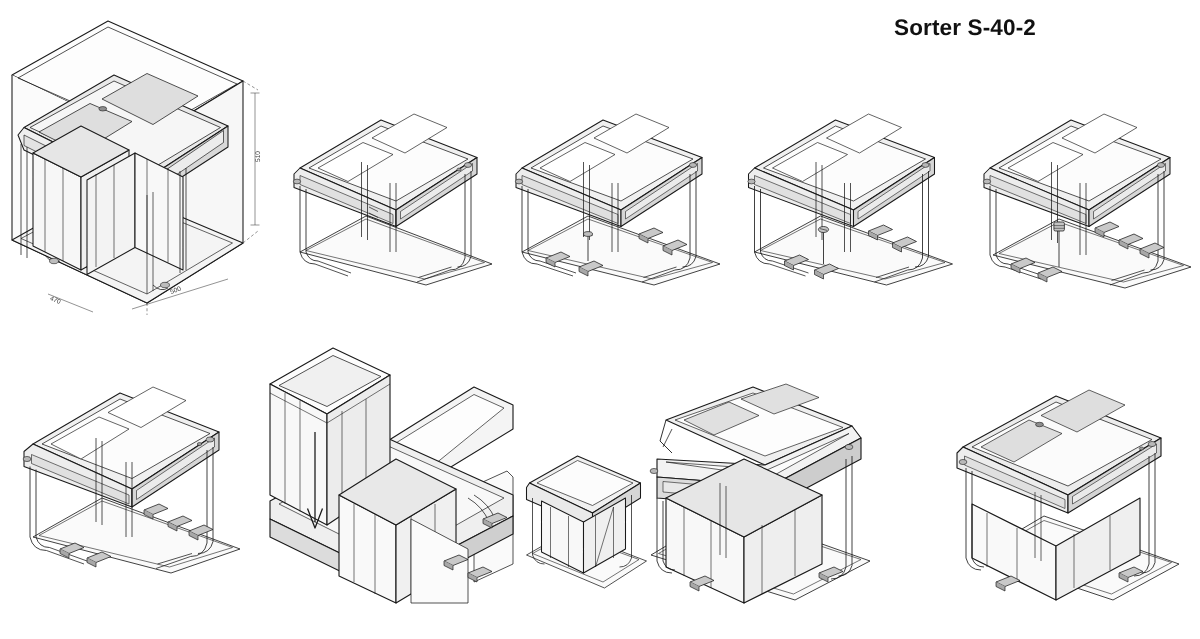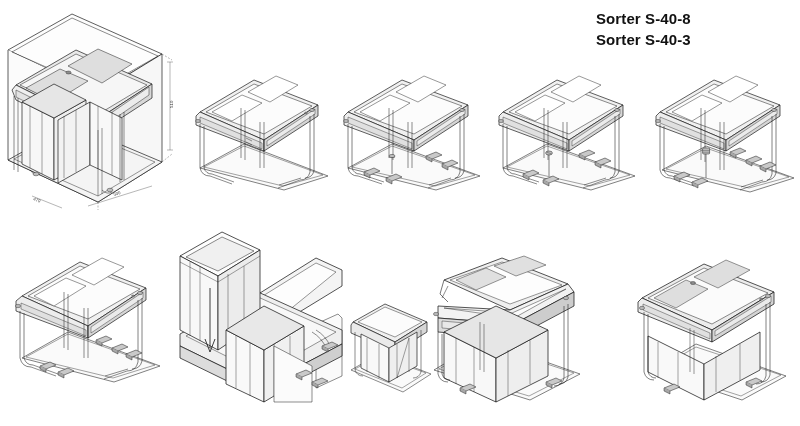--- a/index.html
+++ b/index.html
@@ -11,22 +11,21 @@
   .fig{position:absolute;}
   .fig svg{display:block;overflow:visible;}
   .dimtxt{font-size:4.4px;fill:#3a3a3a;font-family:"Liberation Sans",sans-serif;}
 </style>
 </head>
 <body style="--bg: #ffffff;">
 
 <div class="sheet">
 
   <div class="title-block">
-    <div class="title-line">Sorter S-40-8</div>
-    <div class="title-line">Sorter S-40-3</div>
+    <div class="title-line">Sorter S-40-2</div>
   </div>
 
   <div class="fig" style="left:2px;top:10px;">
   <svg width="178" height="200" viewBox="0 0 178 200">
     <g fill="none" stroke="#1a1a1a" stroke-width="0.7" stroke-linejoin="round">
 
       <path d="M6 40 L70 4 L160 44 L96 83 Z" fill="#fdfdfd"></path>
       <path d="M6 40 L6 150 L96 192 L96 83" fill="#fbfbfb"></path>
       <path d="M96 83 L160 44 L160 152 L96 192" fill="#f7f7f7"></path>
       <path d="M10 42 L70 8 L156 46 L96 80 Z" stroke-width="0.5"></path>

